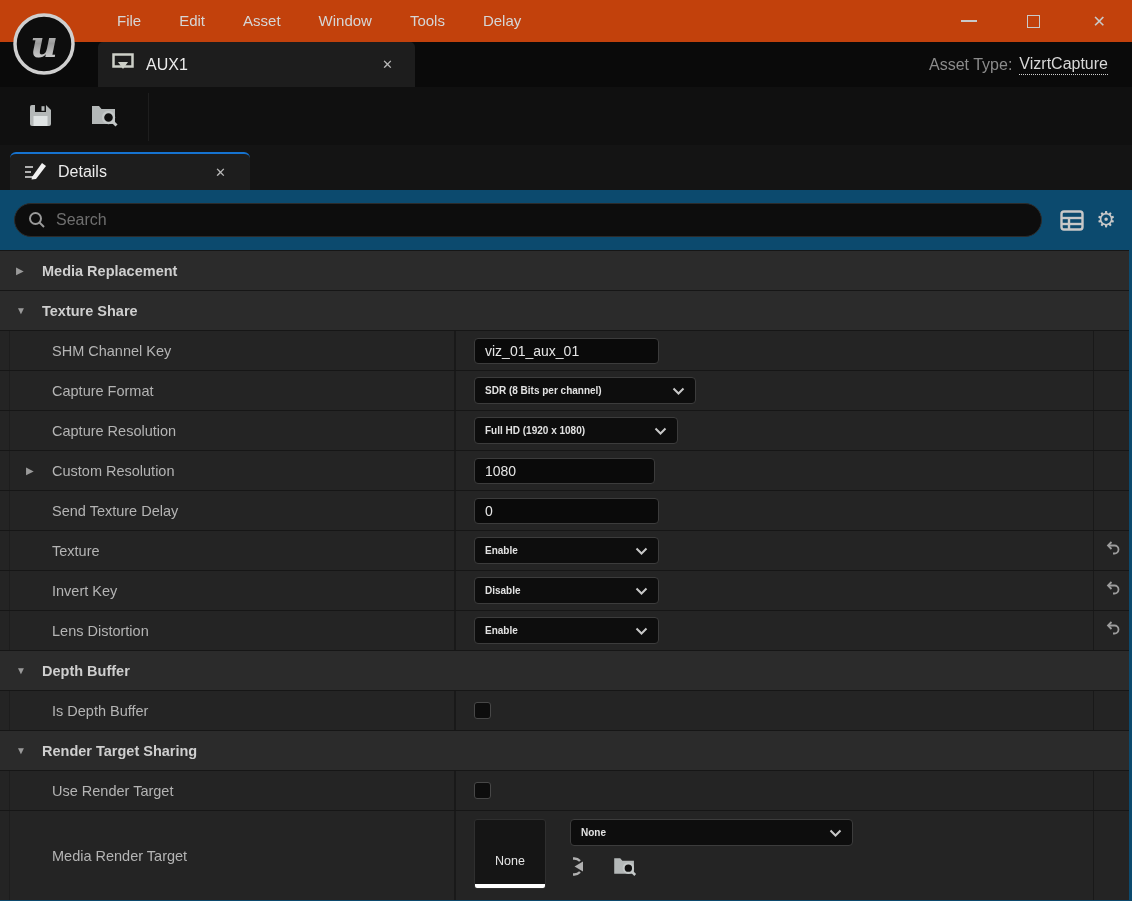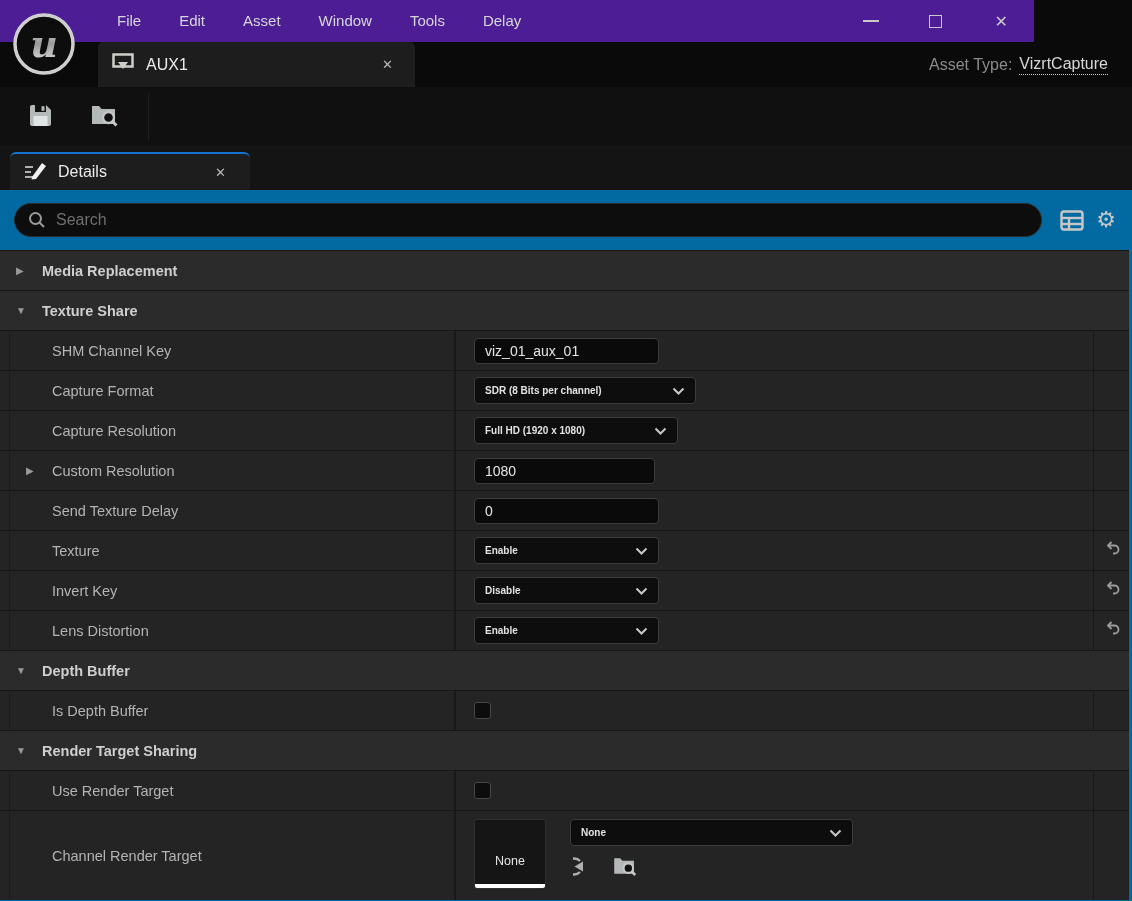--- a/index.html
+++ b/index.html
@@ -1,20 +1,20 @@
 <!DOCTYPE html>
 <html><head>
 <meta charset="utf-8">
 <style>
   * { box-sizing: border-box; margin: 0; padding: 0; }
   html,body { width:1132px; height:901px; background:#0a0a0a; overflow:hidden;
     font-family:"Liberation Sans", sans-serif; }
 
   
-  .titlebar { position:absolute; top:0; left:0; width:1034px; height:42px; background:#4c1d95; }
+  .titlebar { position:absolute; top:0; left:0; width:1132px; height:42px; background:#c2410c; }
   .menus { position:absolute; left:98px; top:0; height:42px; display:flex; align-items:center; }
   .menu-item { padding:0 19px; color:#d6d6d6; font-size:15px; line-height:42px; cursor:default; }
   .win-controls { position:absolute; right:0; top:0; height:42px; display:flex; width:196px; }
   .win-btn { flex:1; display:flex; align-items:center; justify-content:center; color:#c9c9c9; }
   .min-shape { width:16px; height:2px; background:#c9c9c9; }
   .max-shape { width:13px; height:13px; border:1.5px solid #c9c9c9; }
   .close-glyph { font-size:16px; }
 
   
   .logo { position:absolute; top:12px; left:12px; width:64px; height:64px; z-index:6; }
@@ -35,21 +35,21 @@
   .tool-btn { position:absolute; top:8px; width:48px; height:44px; display:flex; align-items:center; justify-content:center; }
   .toolbar .divider { position:absolute; left:148px; top:6px; height:48px; width:1px; background:#1e1e1e; }
 
   
   .details { position:absolute; top:145px; left:0; width:1132px; height:756px; background:#141414; }
   .details-tab { position:absolute; top:7px; left:10px; width:240px; height:38px; background:#1d1d1d;
     border-top:2px solid #1673d0; border-radius:6px 6px 0 0; display:flex; align-items:center; }
   .details-tab .dt-icon { margin-left:12px; }
   .details-tab .dt-label { margin-left:10px; color:#ececec; font-size:16px; flex:1; }
   .details-tab .dt-close { margin-right:24px; color:#b9b9b9; font-size:13px; }
-  .panel-body { position:absolute; top:45px; left:0; width:1132px; height:711px; background:#0369a1; }
+  .panel-body { position:absolute; top:45px; left:0; width:1132px; height:711px; background:#0c4a6e; }
 
   
   .search-row { position:absolute; top:0; left:0; width:1132px; height:60px; }
   .search-pill { position:absolute; left:14px; top:13px; width:1028px; height:34px; background:#0d0d0d;
     border:1px solid #2b2b2b; border-radius:17px; display:flex; align-items:center; }
   .search-pill svg { margin-left:13px; }
   .search-pill input { flex:1; background:transparent; border:none; outline:none; color:#dddddd;
     font-size:16px; margin-left:10px; font-family:"Liberation Sans",sans-serif; }
   .search-pill input::placeholder { color:#6f6f6f; }
   .srch-side-btn { position:absolute; top:17px; width:28px; height:26px; display:flex; align-items:center; justify-content:center; }
@@ -386,21 +386,21 @@
         <div class="value-col">
           <div class="checkbox"></div>
         </div>
         <div class="reset-col"></div>
       </div>
 
       <div class="row tall">
         <div class="gutter"></div>
         <div class="name-col">
             <span class="exp"></span>
-          <span class="plabel">Channel Render Target</span>
+          <span class="plabel">Media Render Target</span>
           </div>
         <div class="value-col">
           <div class="thumb">
             <span class="thumb-label">None</span>
           </div>
           <div class="srt-right">
             <div class="dropdown" style="width:283px">
               <span>None</span>
               <svg width="13" height="8" viewBox="0 0 13 8">
                   <polyline points="1.5,1.5 6.5,6.5 11.5,1.5" fill="none" stroke="#c8c8c8" stroke-width="2"></polyline>

